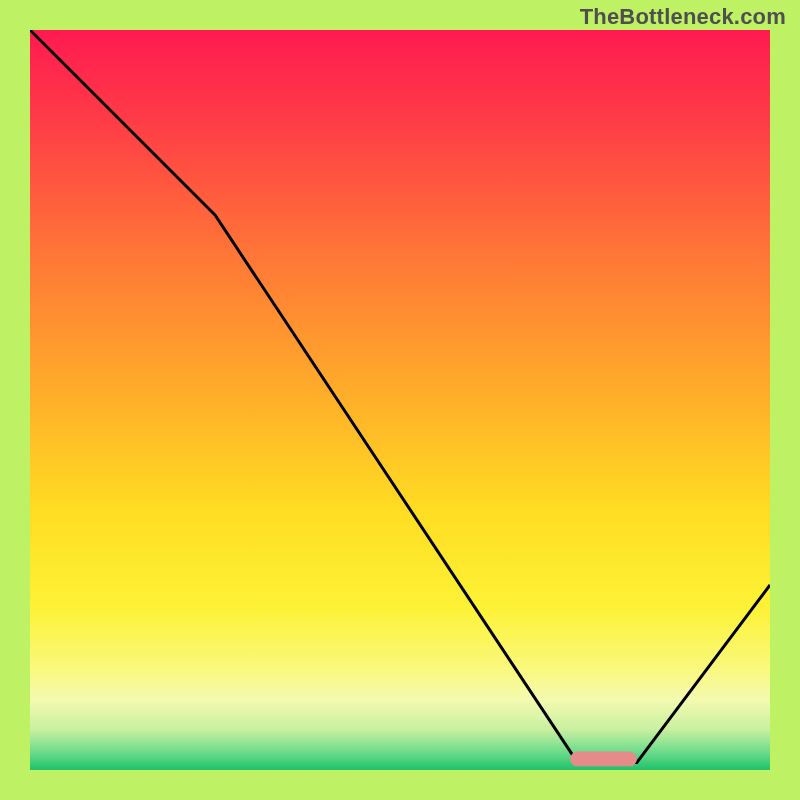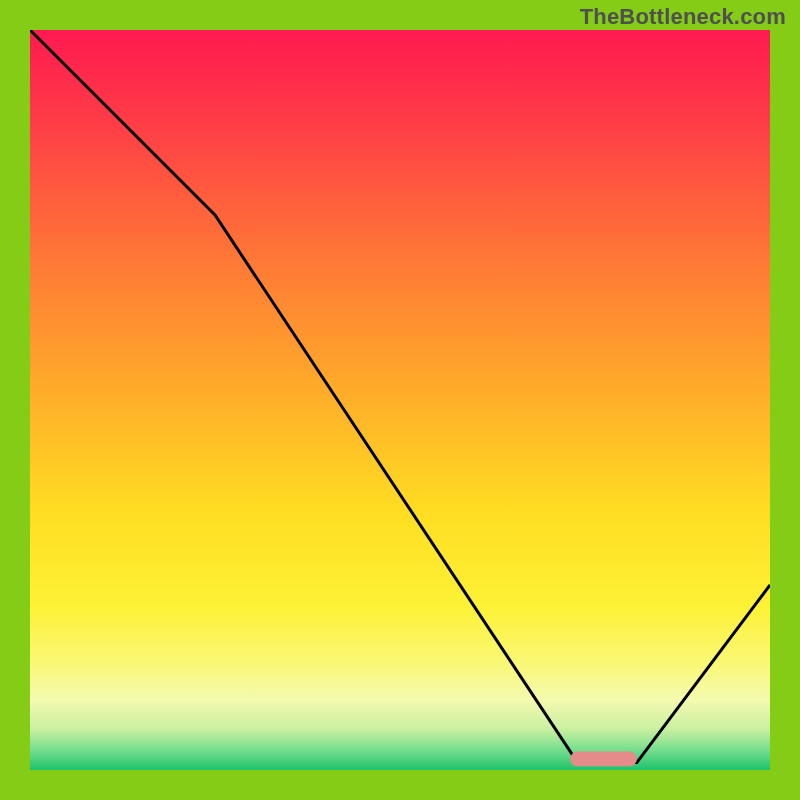--- a/index.html
+++ b/index.html
@@ -6,21 +6,21 @@
     margin: 0;
     padding: 0;
     width: 800px;
     height: 800px;
     background: #000;
     overflow: hidden;
   }
   .frame {
     position: absolute;
     inset: 0;
-    background: #84cc16;
+    background: #bef264;
     padding-left: 28px;
   }
   .watermark {
     position: absolute;
     top: 4px;
     right: 14px;
     font-family: Arial, Helvetica, sans-serif;
     font-size: 22px;
     font-weight: 600;
     color: #4f4f4f;

